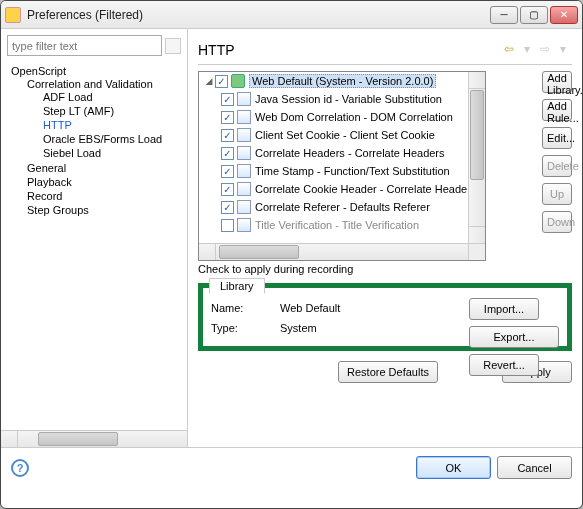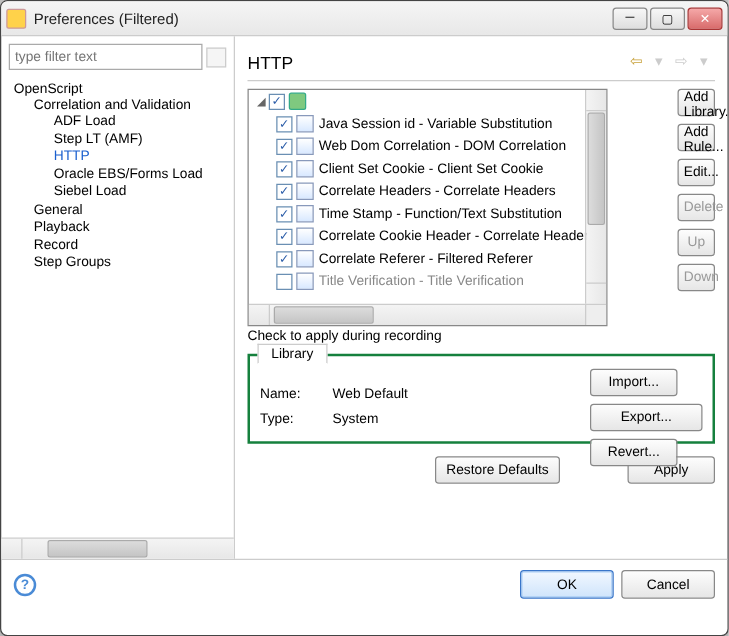--- a/index.html
+++ b/index.html
@@ -52,26 +52,26 @@
 .vscroll .btnb { position:absolute; bottom:0; height:17px; left:0; right:0; border-top:1px solid #ccc;}
 .vscroll .thumb { position:absolute; top:18px; left:1px; right:1px; height:90px; background:linear-gradient(90deg,#dcdcdc,#c5c5c5); border:1px solid #aaa; border-radius:2px;}
 .hscroll { position:absolute; left:0; right:17px; bottom:0; height:17px; background:linear-gradient(#f4f4f4,#e7e7e7); border-top:1px solid #ccc;}
 .hscroll .btn { width:17px; height:100%; border-right:1px solid #ccc; float:left;}
 .hscroll .thumb { position:absolute; left:20px; width:80px; top:1px; bottom:1px; background:linear-gradient(#dcdcdc,#c5c5c5); border:1px solid #aaa; border-radius:2px;}
 .corner { position:absolute; right:0; bottom:0; width:17px; height:17px; background:#eee; border-left:1px solid #ccc; border-top:1px solid #ccc;}
 .sidebtns { width:78px; display:flex; flex-direction:column; gap:6px; align-items:stretch;}
 button.win { height:22px; border:1px solid #888; border-radius:3px; background: linear-gradient(#fdfdfd,#e6e6e6); font-size:11px; padding:0 4px; cursor:default;margin-left:48px;}
 button.win:disabled, button.win.disabled { color:#999; }
 .caption { padding:2px 0; font-size:11px;}
-.group { border:2px solid #15803d; position:relative; padding:20px 8px 8px 8px; margin-top:6px;}
+.group { border:5px solid #15803d; position:relative; padding:10px 8px 8px 8px; margin-top:6px;}
 .tab { position:absolute; top:-10px; left:6px; background:#fff; border:1px solid #ccc; border-bottom:1px solid #fff; padding:1px 10px; font-size:11px;}
-.proprow { display:flex; gap:10px; padding:4px 0;}
+.proprow { display:flex; gap:21px; padding:4px 0;}
 .proprow .k { width:48px;}
 .groupbtns { position:absolute; right:8px; top:10px; display:flex; flex-direction:column; gap:6px;}
-.lowerbtns { display:flex; justify-content:flex-end; gap:6px; padding:10px 0 6px;}
+.lowerbtns { display:flex; justify-content:flex-end; gap:16px; padding:10px 0 6px;}
 .footer { height:40px; border-top:1px solid #ccc; display:flex; align-items:center; padding:0 10px;}
 .help { width:18px; height:18px; border:2px solid #4a8bd6; border-radius:50%; color:#4a8bd6; display:flex; align-items:center; justify-content:center; font-size:11px; font-weight:bold;}
 .footer .spacer { flex:1;}
 button.primary { height:23px; min-width:75px; border:1px solid #3a76c9; border-radius:3px; background: linear-gradient(#f2f8ff,#cfe4fb); font-size:11px; margin-left:6px; box-shadow:0 0 0 1px #a8cdf5 inset;}
 button.secondary { height:23px; min-width:75px; border:1px solid #888; border-radius:3px; background: linear-gradient(#fdfdfd,#e6e6e6); font-size:11px; margin-left:6px;}
 </style>
 </head>
 <body>
 
 <div class="window">
@@ -131,20 +131,21 @@
         </div>
       </div>
       <div class="pagebody">
         <div class="upper">
           <div class="listbox">
             <div class="listbox-inner">
               <div class="row root">
                 <span class="exp">◢</span>
                 <span class="chk">✓</span>
                 <span class="ic"></span>
+                <span class="lbl sel">Web Default (System - Version 2.0.0)</span>
               </div>
               <div class="row sub">
                   <span class="chk">✓</span>
                   <span class="ic leaf"></span>
                   <span class="lbl">Java Session id - Variable Substitution</span>
                 </div>
               <div class="row sub">
                   <span class="chk">✓</span>
                   <span class="ic leaf"></span>
                   <span class="lbl">Web Dom Correlation - DOM Correlation</span>
@@ -165,21 +166,21 @@
                   <span class="lbl">Time Stamp - Function/Text Substitution</span>
                 </div>
               <div class="row sub">
                   <span class="chk">✓</span>
                   <span class="ic leaf"></span>
                   <span class="lbl">Correlate Cookie Header - Correlate Headers</span>
                 </div>
               <div class="row sub">
                   <span class="chk">✓</span>
                   <span class="ic leaf"></span>
-                  <span class="lbl">Correlate Referer - Filtered Referer</span>
+                  <span class="lbl">Correlate Referer - Defaults Referer</span>
                 </div>
               <div class="row sub last">
                   <span class="chk"></span>
                   <span class="ic leaf"></span>
                   <span class="lbl">Title Verification - Title Verification</span>
                 </div>
             </div>
             <div class="vscroll">
                 <div class="btn"></div>
                 <div class="thumb"></div>

